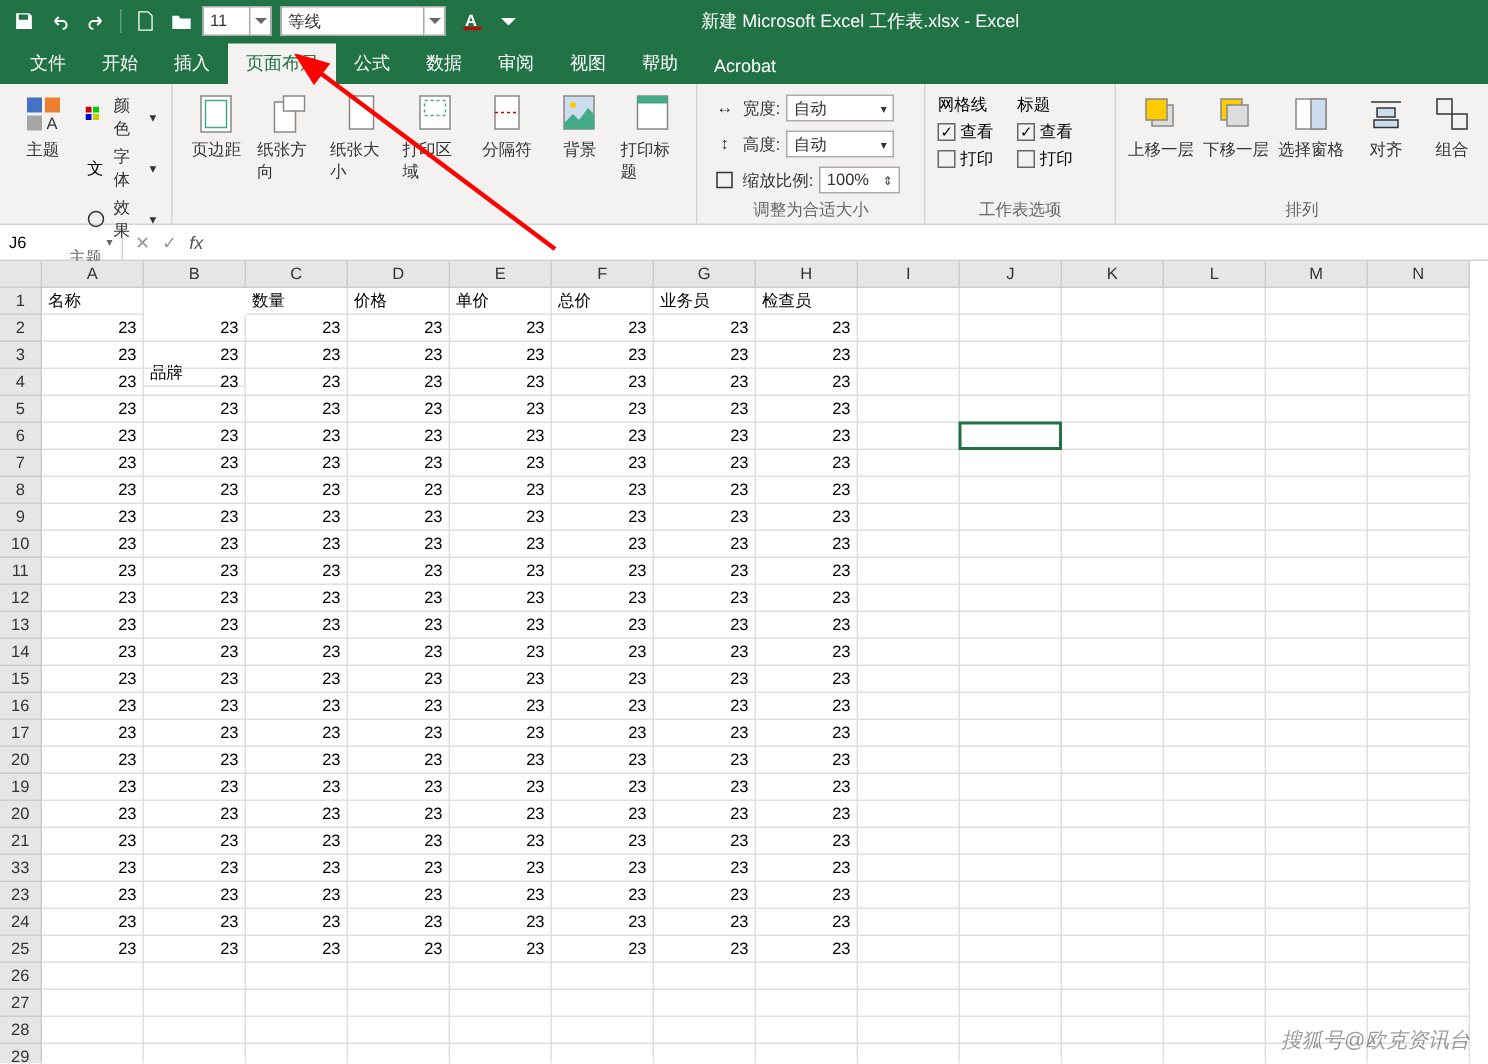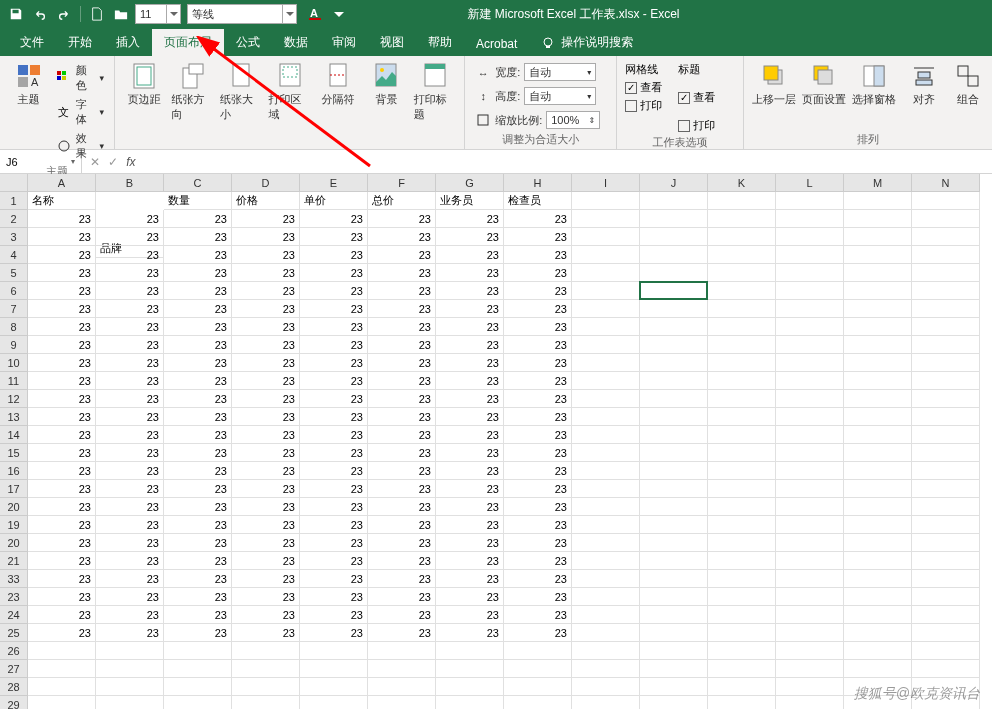--- a/index.html
+++ b/index.html
@@ -117,27 +117,20 @@
   <div class="tab">文件</div>
   <div class="tab">开始</div>
   <div class="tab">插入</div>
   <div class="tab active">页面布局</div>
   <div class="tab">公式</div>
   <div class="tab">数据</div>
   <div class="tab">审阅</div>
   <div class="tab">视图</div>
   <div class="tab">帮助</div>
   <div class="tab">Acrobat</div>
-  <div class="tab" style="display:flex;align-items:center;gap:6px;">
-    <svg width="14" height="14">
-        <circle cx="7" cy="6" r="4" fill="none" stroke="#fff"></circle>
-        <rect x="5" y="10" width="4" height="2" fill="#fff"></rect>
-      </svg>
-    <span>操作说明搜索</span>
-  </div>
 </div>
 
 <div class="ribbon">
 
   <div class="ribbon-group" style="width:118px;">
     <div class="group-content">
       <div class="big-btn">
         <div class="ico">
             <svg width="26" height="26">
               <rect x="2" y="2" width="10" height="10" fill="#4472c4"></rect>
@@ -294,21 +287,21 @@
         <div style="font-size:11px;">网格线</div>
         <label class="chk">
             <span class="chk-box">✓</span>
             <span>查看</span>
           </label>
         <label class="chk">
             <span class="chk-box"></span>
             <span>打印</span>
           </label>
       </div>
-      <div class="small-stack" style="gap:13px;">
+      <div class="small-stack" style="gap:3px;">
         <div style="font-size:11px;">标题</div>
         <label class="chk">
             <span class="chk-box">✓</span>
             <span>查看</span>
           </label>
         <label class="chk">
             <span class="chk-box"></span>
             <span>打印</span>
           </label>
       </div>
@@ -327,21 +320,21 @@
           </div>
           <span>上移一层</span>
         </div>
       <div class="big-btn">
           <div class="ico">
             <svg width="24" height="24">
               <rect x="2" y="2" width="14" height="14" fill="#fc0" stroke="#888"></rect>
               <rect x="6" y="6" width="14" height="14" fill="#ddd" stroke="#888"></rect>
             </svg>
           </div>
-          <span>页面设置</span>
+          <span>下移一层</span>
         </div>
       <div class="big-btn">
           <div class="ico">
             <svg width="24" height="24">
               <rect x="2" y="2" width="20" height="20" fill="#fff" stroke="#888"></rect>
               <rect x="12" y="2" width="10" height="20" fill="#cde" stroke="#888"></rect>
             </svg>
           </div>
           <span>选择窗格</span>
         </div>

